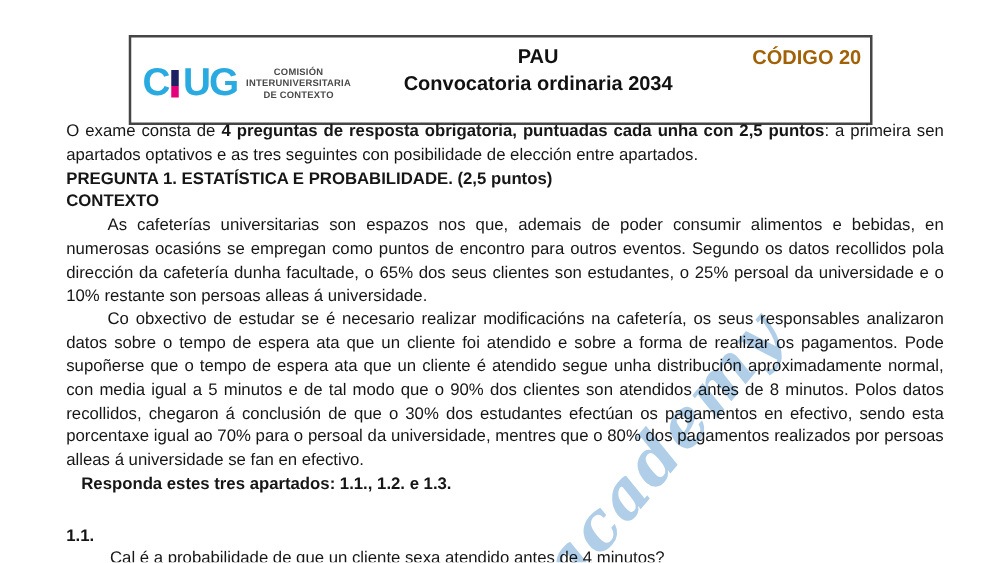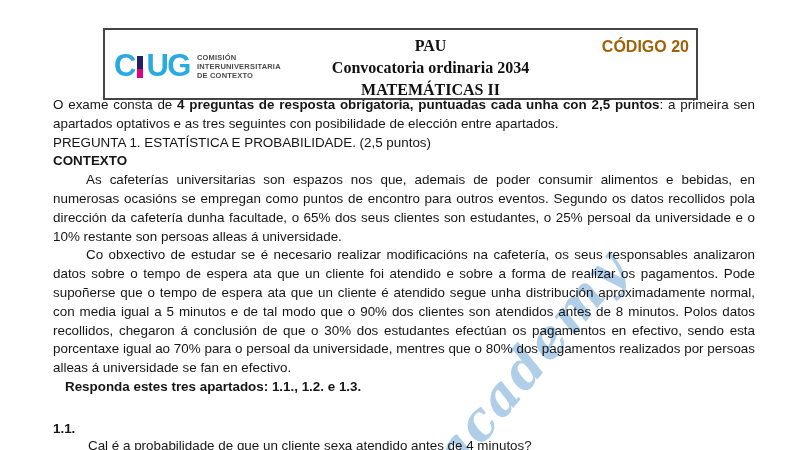--- a/index.html
+++ b/index.html
@@ -20,39 +20,39 @@
     display:flex; align-items:center;
     font-weight:bold; font-size:31px; letter-spacing:-1.5px; color:#29abe2;
     line-height:30px;
   }
   .ciug-ibar {
     display:inline-block; width:5.5px; height:22px; margin:2px 3.5px 0 2.5px;
     background:linear-gradient(to bottom, #1e2263 0%, #1e2263 57%, #e5007e 57%, #e5007e 100%);
   }
   .logo-caption {
     margin-left:7px; font-size:7.5px; line-height:9px; font-weight:bold;
-    color:#4a4a4a; letter-spacing:0.2px;
+    color:#4a4a4a; letter-spacing:0.2px;text-align:center;
   }
   .title-block {
     position:absolute; left:60px; right:0; top:5px; text-align:center;
-    font-weight:bold; font-size:16px; line-height:22px; color:#111;font-family:Liberation Serif, serif;
+    font-weight:bold; font-size:16px; line-height:22px; color:#111;
   }
   .codigo {
     position:absolute; top:8px; right:7px; font-weight:bold; font-size:16px; color:#a16207;
   }
 
   
   .content {
     position:absolute; left:53px; top:96px; width:702px;
     font-size:13.4px; line-height:18.8px; text-align:justify; color:#161616;
   }
   .content p { margin:0; }
   .p-indent { text-indent:33px; }
   .intro-bold, .bold { font-weight:bold; }
-  .q-heading { font-weight:normal; margin-top:12px; }
+  .q-heading { font-weight:bold; margin-top:12px; }
   .context-label { font-weight:bold; }
   .responda { font-weight:bold; margin-top:12px;padding-left:12px; }
   .item { display:flex; }
   .item-num { font-weight:bold; width:35px; flex:none;margin-top:23px; }
   .item-text { flex:1; text-align:justify;margin-top:40px; }
 
   
   .watermark {
     position:absolute; left:390px; top:322px; width:280px; height:76px;
     line-height:76px; text-align:center;
@@ -77,21 +77,20 @@
       <div class="logo-caption">
         <div>COMISIÓN</div>
         <div>INTERUNIVERSITARIA</div>
         <div>DE CONTEXTO</div>
       </div>
     </div>
 
     <div class="title-block">
       <div>PAU</div>
       <div>Convocatoria ordinaria 2034</div>
-      <div>MATEMÁTICAS II</div>
     </div>
 
     <div class="codigo">CÓDIGO 20</div>
   </div>
 
   <div class="content">
 
     <p><span>O exame consta de </span><span class="intro-bold">4 preguntas de resposta obrigatoria, puntuadas cada unha con 2,5 puntos</span><span>: a primeira sen apartados optativos e as tres seguintes con posibilidade de elección entre apartados.</span></p>
 
     <p class="q-heading">PREGUNTA 1. ESTATÍSTICA E PROBABILIDADE. (2,5 puntos)</p>

